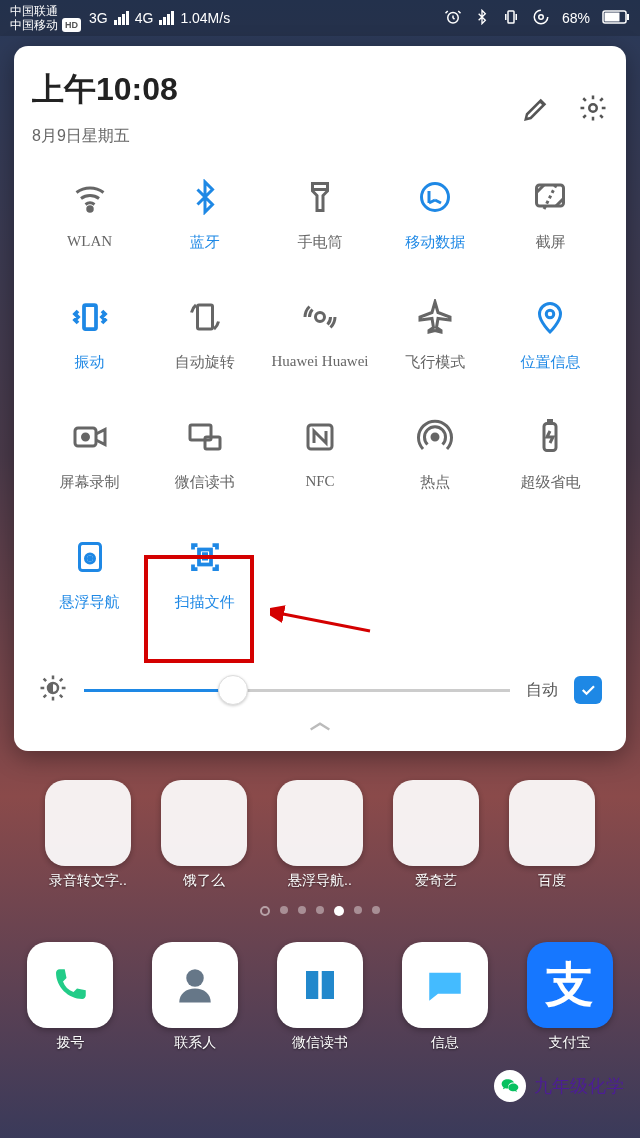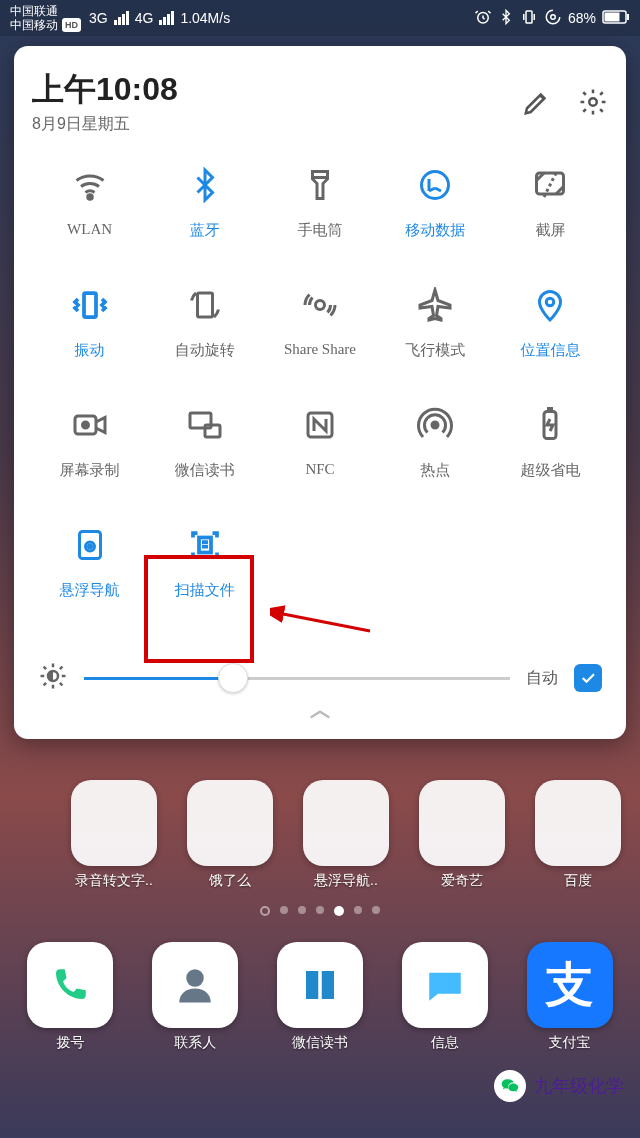--- a/index.html
+++ b/index.html
@@ -9,27 +9,27 @@
   
   .status-bar { height: 36px; color: #fff; display: flex; align-items: center; padding: 0 10px; font-size: 14px; background: rgba(0,0,0,0.15); }
   .sb-left { display: flex; flex-direction: column; line-height: 14px; font-size: 12px; }
   .sb-left .r2 { display: flex; align-items: center; gap: 4px; }
   .hd-badge { background: #fff; color: #555; font-size: 9px; padding: 0 3px; border-radius: 3px; font-weight: bold; }
   .sb-mid { margin-left: 8px; display: flex; align-items: center; gap: 6px; }
   .bars { display: inline-flex; align-items: flex-end; gap: 1px; }
   .bars i { width: 3px; background: #fff; display: inline-block; }
   .bars i:nth-child(1){height:5px}.bars i:nth-child(2){height:8px}.bars i:nth-child(3){height:11px}.bars i:nth-child(4){height:14px}
   .sb-spacer { flex: 1; }
-  .sb-right { display: flex; align-items: center; gap: 6px; }
+  .sb-right { display: flex; align-items: center; gap: 12px; }
 
   
   .qs-panel { position: absolute; top: 46px; left: 14px; right: 14px; background: #fff; border-radius: 14px; box-shadow: 0 6px 24px rgba(0,0,0,0.35); padding: 22px 18px 8px; }
   .qs-header { display: flex; align-items: center; }
   .qs-time { font-size: 32px; font-weight: 600; color: #222; }
-  .qs-date { font-size: 16px; color: #666; margin-top: 2px; }
+  .qs-date { font-size: 16px; color: #666; margin-top: 14px; }
   .qs-header-actions { margin-left: auto; display: flex; gap: 26px; align-items: center; color: #555; }
   .icon-wrap svg { width: 30px; height: 30px; display: block; }
 
   .qs-grid { display: grid; grid-template-columns: repeat(5, 1fr); gap: 0; margin-top: 28px; }
   .tile { display: flex; flex-direction: column; align-items: center; justify-content: flex-start; height: 120px; font-family: Liberation Serif, serif; }
   .tile-icon { width: 44px; height: 44px; display: flex; align-items: center; justify-content: center; }
   .tile-icon svg { width: 36px; height: 36px; }
   .tile-label { margin-top: 14px; font-size: 15px; color: #666; white-space: nowrap; }
   .active .tile-label, .active svg { color: #1e88e5; }
   .active svg { stroke: #1e88e5; }
@@ -43,21 +43,21 @@
   .slider { flex: 1; position: relative; height: 30px; display: flex; align-items: center; }
   .slider-track { height: 3px; width: 100%; background: #ccc; position: relative; }
   .slider-fill { position: absolute; left: 0; top: 0; height: 3px; background: #1e88e5; }
   .slider-thumb { position: absolute; top: 50%; transform: translate(-50%, -50%); width: 30px; height: 30px; background: #fff; border: 1px solid #ddd; border-radius: 50%; box-shadow: 0 1px 3px rgba(0,0,0,0.2); }
   .auto-label { font-size: 16px; color: #555; }
   .checkbox { width: 28px; height: 28px; background: #1e88e5; border-radius: 6px; display: flex; align-items: center; justify-content: center; color: #fff; font-weight: bold; }
   .qs-handle { text-align: center; padding: 4px 0 6px; color: #bbb; }
 
   
   .home-area { position: absolute; left: 0; right: 0; bottom: 0; top: 774px; }
-  .app-row { display: flex; justify-content: flex-end; padding: 6px 4px 0; }
+  .app-row { display: flex; justify-content: center; padding: 6px 4px 0; }
   .app { display: flex; flex-direction: column; align-items: center; width: 116px; }
   .app-icon { width: 86px; height: 86px; border-radius: 20px; background: #fff; box-shadow: 0 2px 6px rgba(0,0,0,0.3); display:flex; align-items:center; justify-content:center; font-size:36px; color:#1e88e5;}
   .app-label { color: #fff; font-size: 14px; margin-top: 6px; text-shadow: 0 1px 2px rgba(0,0,0,0.6); white-space: nowrap; }
   .page-dots { display: flex; justify-content: center; gap: 10px; margin: 16px 0; }
   .page-dots i { width: 8px; height: 8px; border-radius: 50%; background: rgba(255,255,255,0.4); display: block; }
   .page-dots i.active { background: #fff; width: 10px; height: 10px;}
   .page-dots .home-dot { width:10px; height:10px; border:2px solid rgba(255,255,255,0.5); background: transparent; border-radius:50%; display:flex; align-items:center; justify-content:center;}
   
   .dock { display: flex; justify-content: space-around; padding: 10px 8px 14px; }
   .dock .app-icon { position: relative; }
@@ -215,21 +215,21 @@
         </div>
         <div class="tile-label">自动旋转</div>
       </div>
       <div class="tile inactive">
         <div class="tile-icon" style="color:#666">
           <svg stroke="#666" viewBox="0 0 24 24" fill="none" stroke-width="2">
             <circle cx="12" cy="12" r="3"></circle>
             <path d="M5 12a7 7 0 012-5M19 12a7 7 0 01-2 5M2 12a10 10 0 013-7M22 12a10 10 0 01-3 7"></path>
           </svg>
         </div>
-        <div class="tile-label">Share Share</div>
+        <div class="tile-label">Huawei Huawei</div>
       </div>
       <div class="tile inactive">
         <div class="tile-icon" style="color:#666">
           <svg stroke="#666" viewBox="0 0 24 24" fill="none" stroke-width="2">
             <path d="M12 2l2 7 8 3v2l-8-1-1 6 3 2v1l-4-1-4 1v-1l3-2-1-6-8 1v-2l8-3 2-7z"></path>
           </svg>
         </div>
         <div class="tile-label">飞行模式</div>
       </div>
       <div class="tile active">

